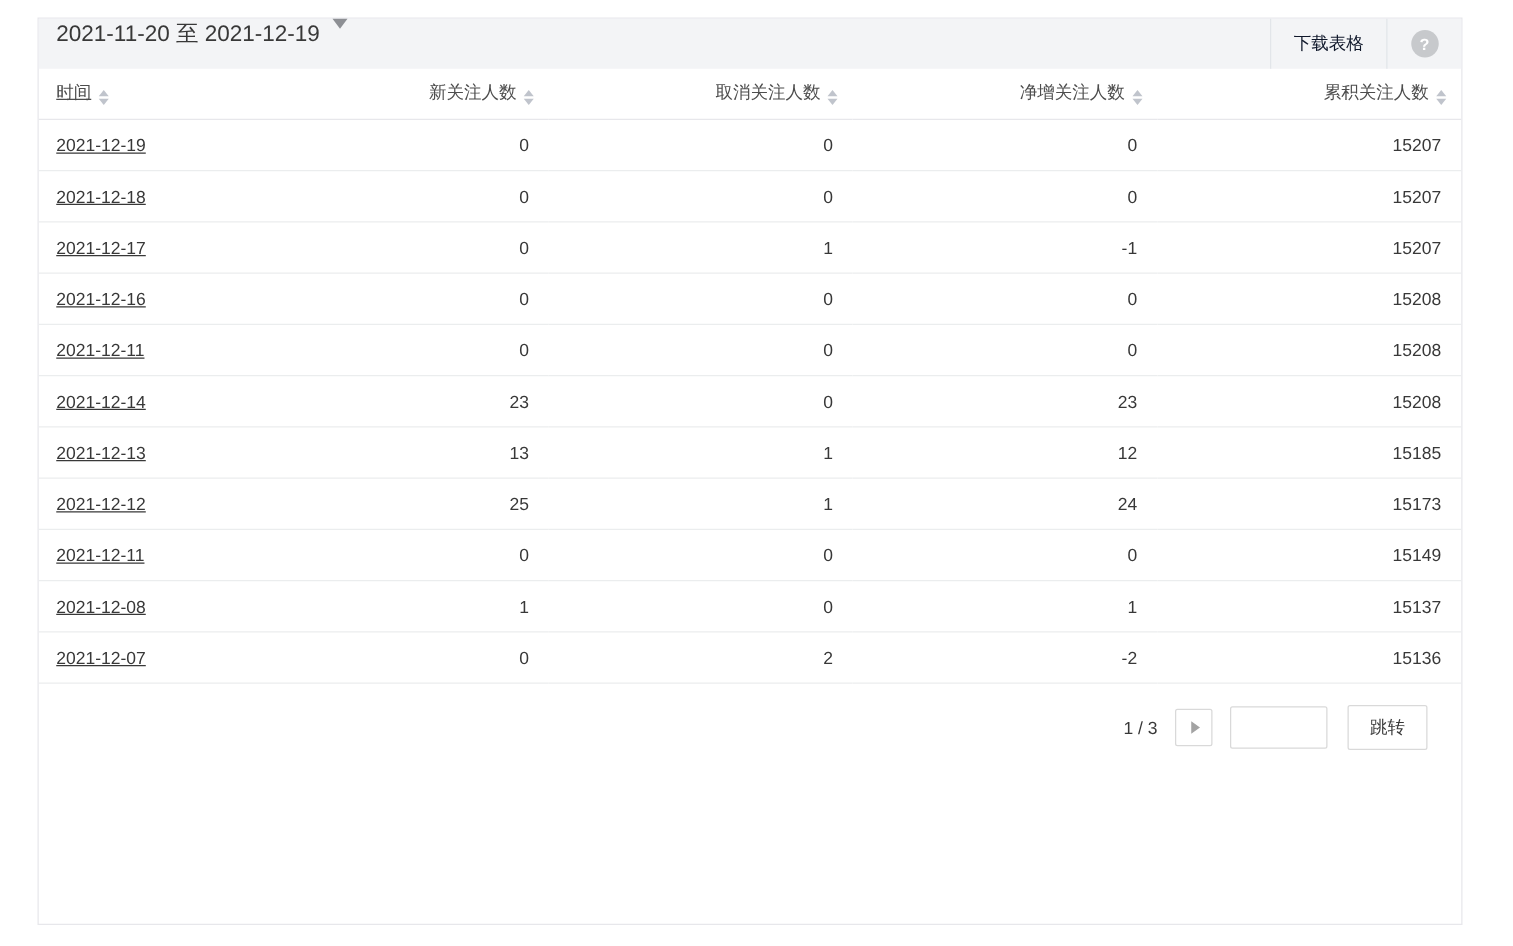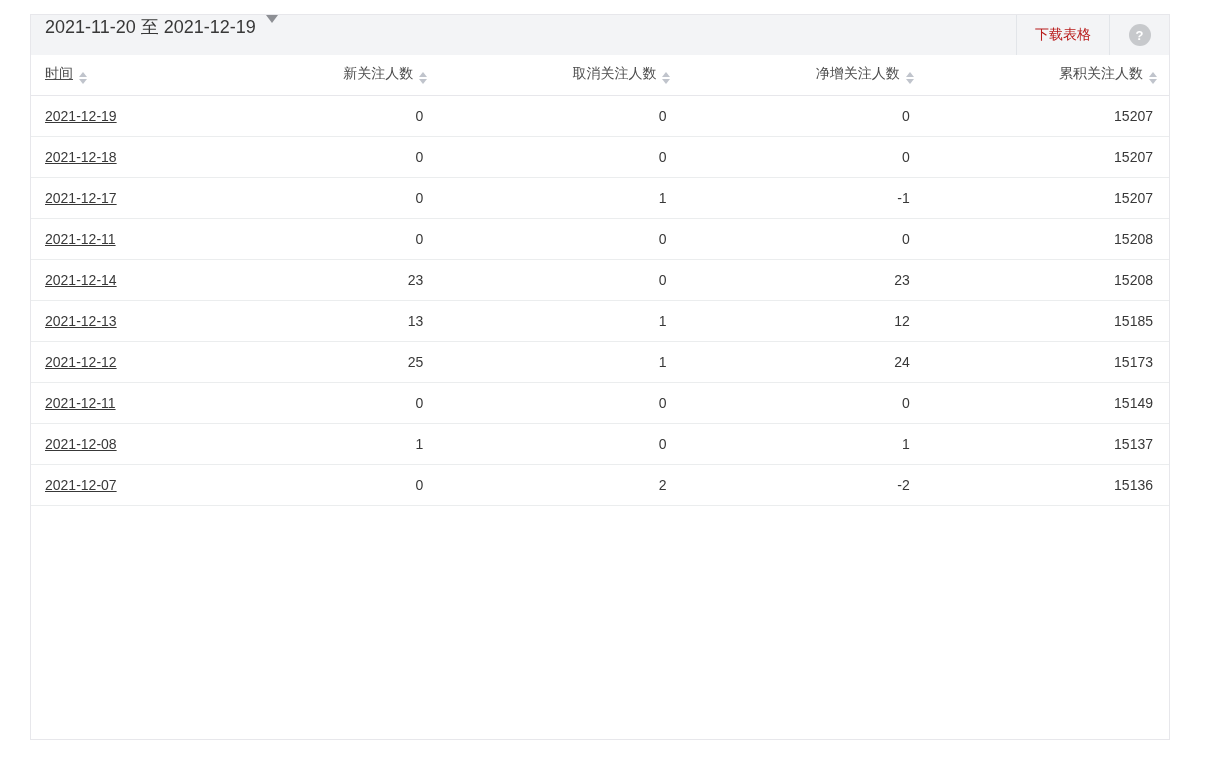--- a/index.html
+++ b/index.html
@@ -37,21 +37,21 @@
     border-right: 6px solid transparent;
     border-top: 8px solid #8d8f94;
     margin-left: 10px;
   }
   .download-btn {
     width: 94px;
     display: flex;
     align-items: center;
     justify-content: center;
     font-size: 14px;
-    color: #b91c1c;
+    color: #0f172a;
     border-left: 1px solid #e2e5e9;
     border-right: 1px solid #e2e5e9;
     cursor: pointer;
   }
   .help-btn {
     width: 59px;
     display: flex;
     align-items: center;
     justify-content: center;
     cursor: pointer;
@@ -242,20 +242,27 @@
           <td class="col-num">15207</td>
         </tr>
         <tr>
           <td class="col-date">2021-12-17</td>
           <td class="col-num">0</td>
           <td class="col-num">1</td>
           <td class="col-num">-1</td>
           <td class="col-num">15207</td>
         </tr>
         <tr>
+          <td class="col-date">2021-12-16</td>
+          <td class="col-num">0</td>
+          <td class="col-num">0</td>
+          <td class="col-num">0</td>
+          <td class="col-num">15208</td>
+        </tr>
+        <tr>
           <td class="col-date">2021-12-11</td>
           <td class="col-num">0</td>
           <td class="col-num">0</td>
           <td class="col-num">0</td>
           <td class="col-num">15208</td>
         </tr>
         <tr>
           <td class="col-date">2021-12-14</td>
           <td class="col-num">23</td>
           <td class="col-num">0</td>
@@ -293,14 +300,22 @@
         <tr>
           <td class="col-date">2021-12-07</td>
           <td class="col-num">0</td>
           <td class="col-num">2</td>
           <td class="col-num">-2</td>
           <td class="col-num">15136</td>
         </tr>
       </tbody>
   </table>
 
+  <div class="pager">
+    <span class="page-indicator">1 / 3</span>
+    <span class="next-btn">
+      <span class="tri-right"></span>
+    </span>
+    <input class="jump-input" type="text" value="" style="">
+    <button class="jump-btn">跳转</button>
+  </div>
 
 </div>
 
 </body></html>

